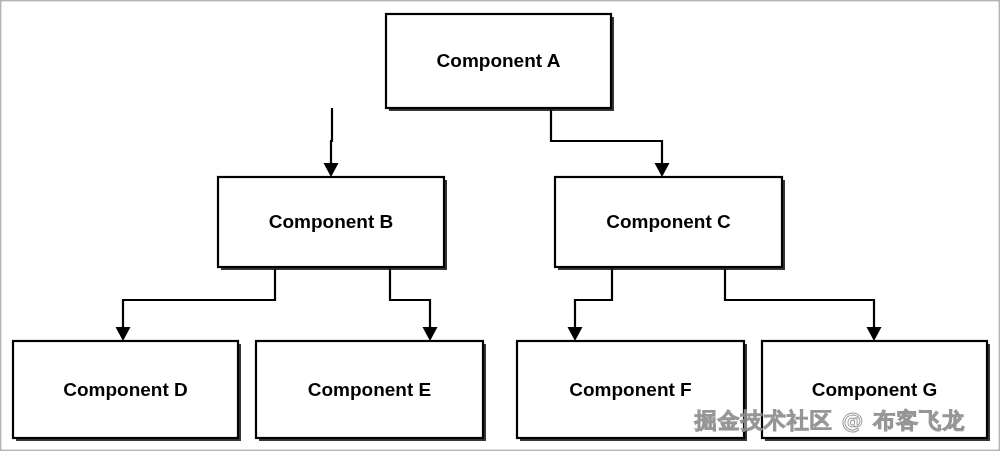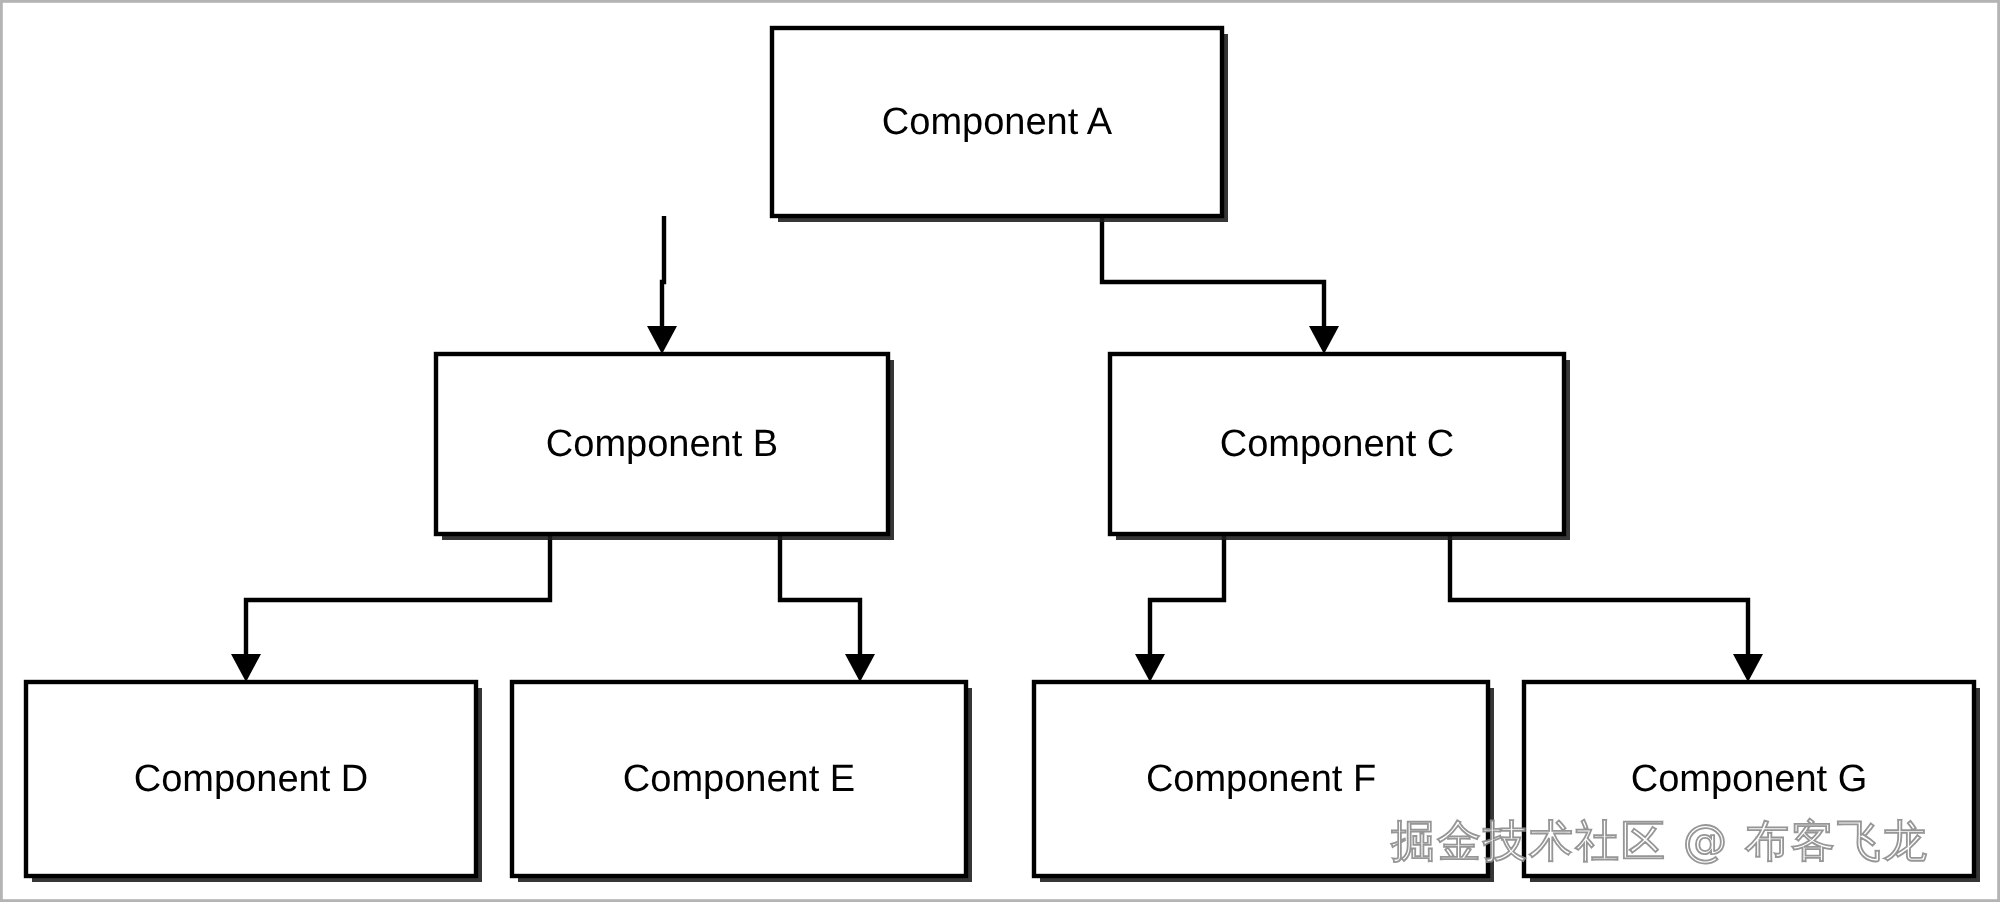--- a/index.html
+++ b/index.html
@@ -10,20 +10,21 @@
   body {
     font-family: "Liberation Sans", sans-serif;
   }
   #canvas {
     position: relative;
     width: 1000px;
     height: 451px;
     background: #ffffff;
     box-sizing: border-box;
     overflow: hidden;
+    font-weight: bold;
   }
   #diagram-svg {
     position: absolute;
     left: 0;
     top: 0;
     width: 1000px;
     height: 451px;
     display: block;
   }
   .node-box {

